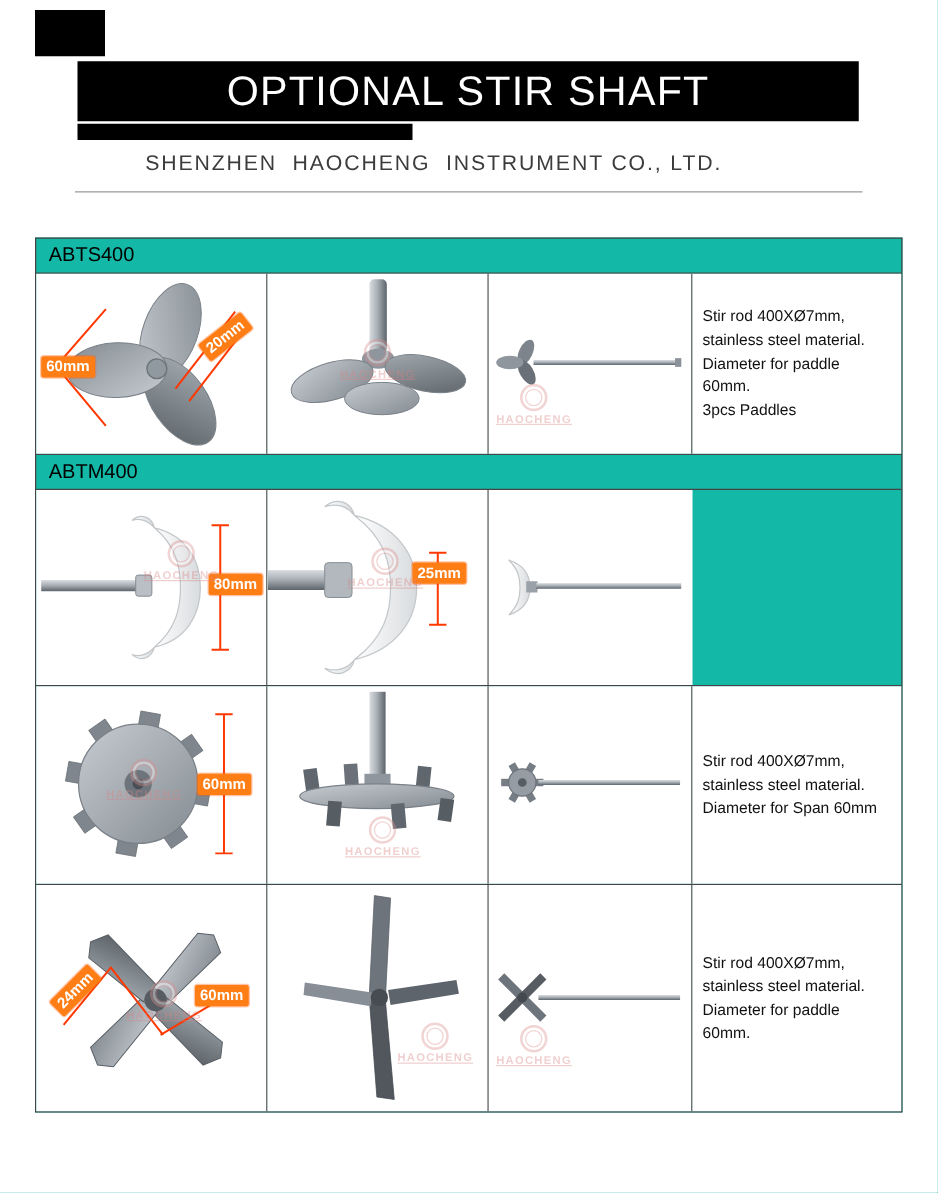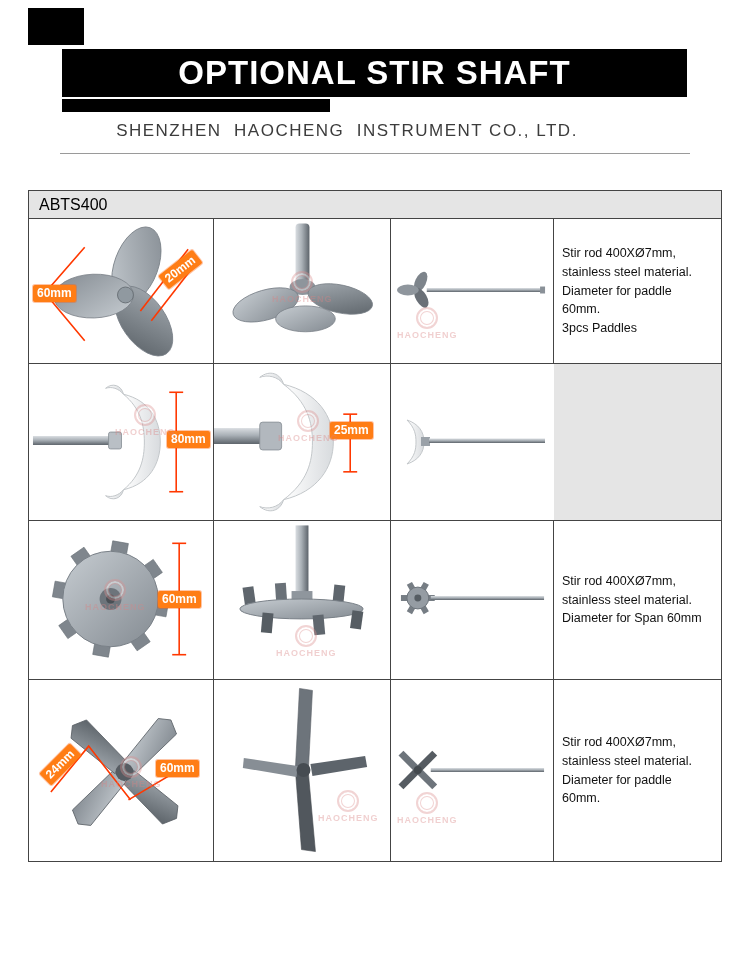--- a/index.html
+++ b/index.html
@@ -8,30 +8,30 @@
     width: 750px; height: 954px; position: relative; overflow: hidden;
     font-family: "Liberation Sans", "DejaVu Sans", sans-serif;
   }
 
   
   .top-square { position: absolute; left: 28px; top: 8px; width: 56px; height: 37px; background: #000; }
   .banner {
     position: absolute; left: 62px; top: 49px; width: 625px; height: 48px; background: #000;
     display: flex; align-items: center; justify-content: center;
   }
-  .banner-title { color: #fff; font-size: 33px; font-weight: bold; letter-spacing: 1px; white-space: pre; }
+  .banner-title { color: #fff; font-size: 33px; font-weight: normal; letter-spacing: 1px; white-space: pre; }
   .sub-bar { position: absolute; left: 62px; top: 99px; width: 268px; height: 13px; background: #000; }
   .company {
     position: absolute; left: 0; top: 121px; width: 694px; text-align: center;
     font-size: 17px; color: #3c3c3c; letter-spacing: 1.5px; white-space: pre;
   }
   .divider { position: absolute; left: 60px; top: 153px; width: 630px; height: 1px; background: #9a9a9a; }
 
   
-  .tbl { position: absolute; left: 28px; top: 190px; width: 694px; border: 1px solid #444; background: #e5e5e5; }
+  .tbl { position: absolute; left: 28px; top: 190px; width: 694px; border: 1px solid #444; background: #14b8a6; }
   .model-row {
     border-bottom: 1px solid #444; font-size: 16px; color: #000;
     padding: 4px 0 4px 10px; line-height: 19px;
   }
   .content-row { display: grid; grid-template-columns: 185px 177px 163px 1fr; border-bottom: 1px solid #444; }
   .tbl > .content-row:last-child { border-bottom: 0; }
   .cell { position: relative; border-right: 1px solid #444; overflow: hidden; background: #fff; }
   .content-row .cell:last-child { border-right: 0; }
   .r1 { height: 144px; } .r2 { height: 156px; } .r3 { height: 158px; } .r4 { height: 181px; }
   .cell svg { display: block; width: 100%; height: 100%; }
@@ -47,21 +47,21 @@
     font-size: 12px; line-height: 1.25; padding: 1px 4px; border-radius: 2px; white-space: nowrap;
     box-shadow: 0 0 0 1px rgba(255,90,0,.35);
   }
   .rot-n38 { transform: rotate(-38deg); }
   .rot-n45 { transform: rotate(-45deg); }
 
   
   .wm { position: absolute; display: flex; flex-direction: column; align-items: center; opacity: .38; pointer-events: none; }
   .wm-ring { width: 22px; height: 22px; border: 2px solid #dd8f8f; border-radius: 50%;
              box-shadow: inset 0 0 0 2px #fff, inset 0 0 0 3px #dd8f8f; }
-  .wm-text { font-size: 9px; color: #d98383; font-weight: bold; letter-spacing: 1px; margin-top: 1px; }
+  .wm-text { font-size: 9px; color: #d98383; font-weight: bold; letter-spacing: 1px; margin-top: 1px; text-decoration: underline; }
 </style>
 </head>
 <body>
 
 <svg width="0" height="0" style="position:absolute" aria-hidden="true">
   <defs>
     <linearGradient id="rodH" x1="0" y1="0" x2="0" y2="1">
       <stop offset="0" stop-color="#d9dde1"></stop>
         <stop offset="0.45" stop-color="#aab1b7"></stop>
         <stop offset="1" stop-color="#5d646b"></stop>
@@ -144,20 +144,21 @@
         <span class="wm-text">HAOCHENG</span>
       </div>
     </div>
 
     <div class="cell r1 desc">Stir rod 400XØ7mm,
 stainless steel material.
 Diameter for paddle 60mm.
 3pcs Paddles</div>
   </div>
 
+  <div class="model-row">ABTM400</div>
   <div class="content-row">
 
     <div class="cell r2">
       <svg viewBox="0 0 185 156">
         <rect x="4" y="72" width="82" height="9" fill="url(#rodH)"></rect>
         <rect x="80" y="68" width="13" height="17" rx="2" fill="#b9bfc5" stroke="#858c93" stroke-width="0.8"></rect>
         <path d="M95,30 C121,36 132,56 132,78 C132,100 121,120 95,126 C112,112 116,95 116,78 C116,61 112,44 95,30 Z" fill="url(#ptfe)" stroke="#c3c7ca"></path>
         <path d="M95,30 C90,24 83,22 77,24 C84,18 93,21 95,30 Z" fill="url(#ptfe)" stroke="#c3c7ca"></path>
         <path d="M95,126 C90,132 83,134 77,132 C84,138 93,135 95,126 Z" fill="url(#ptfe)" stroke="#c3c7ca"></path>
         <line x1="148" y1="28" x2="148" y2="128" stroke="#ff3800" stroke-width="1.6"></line>

